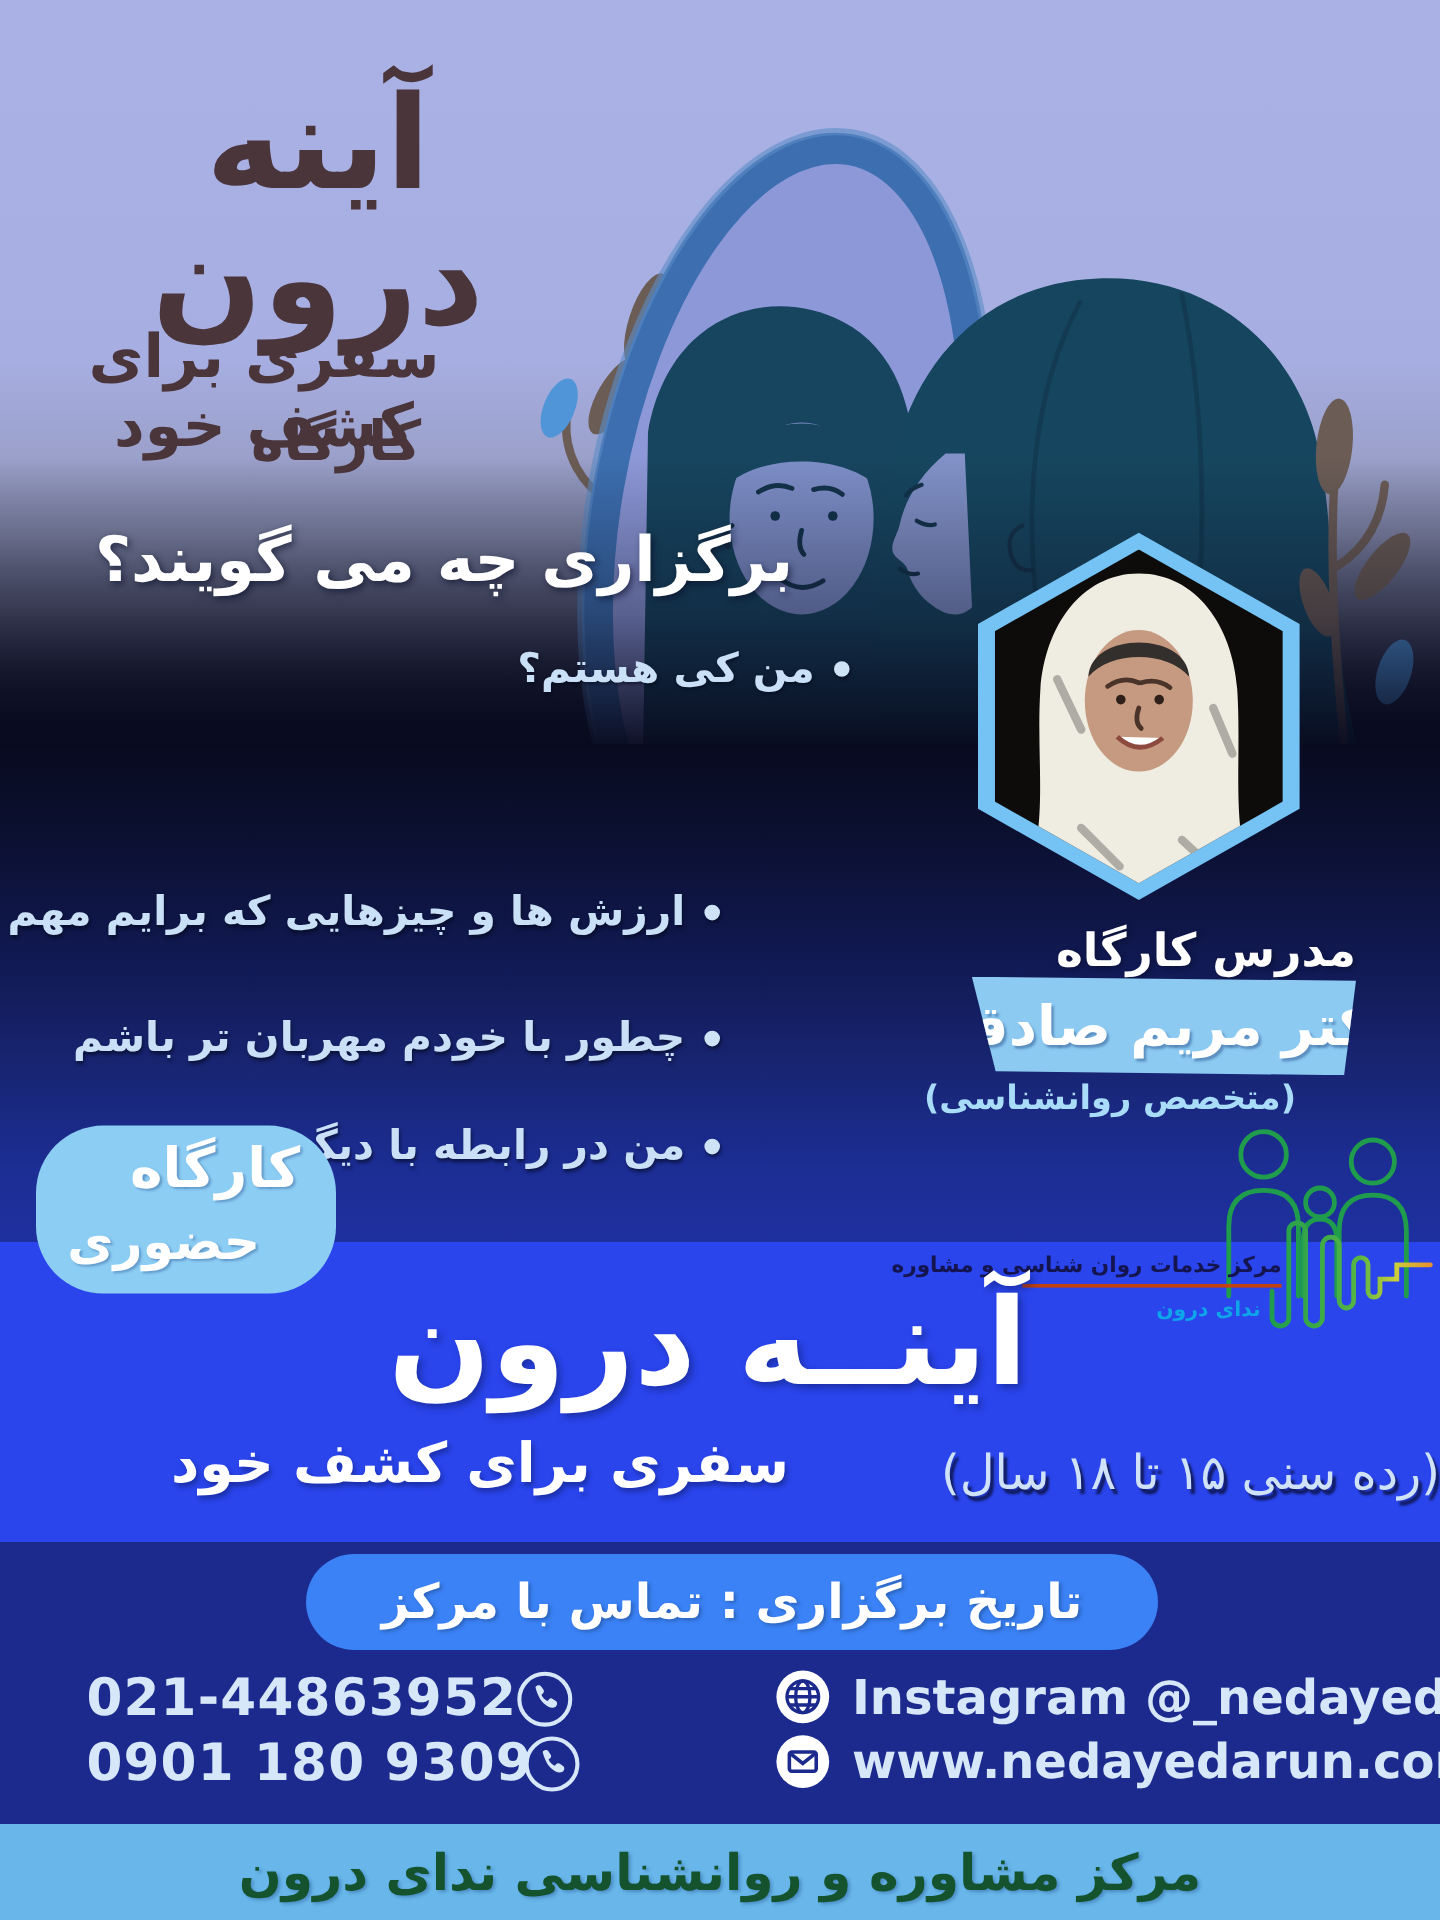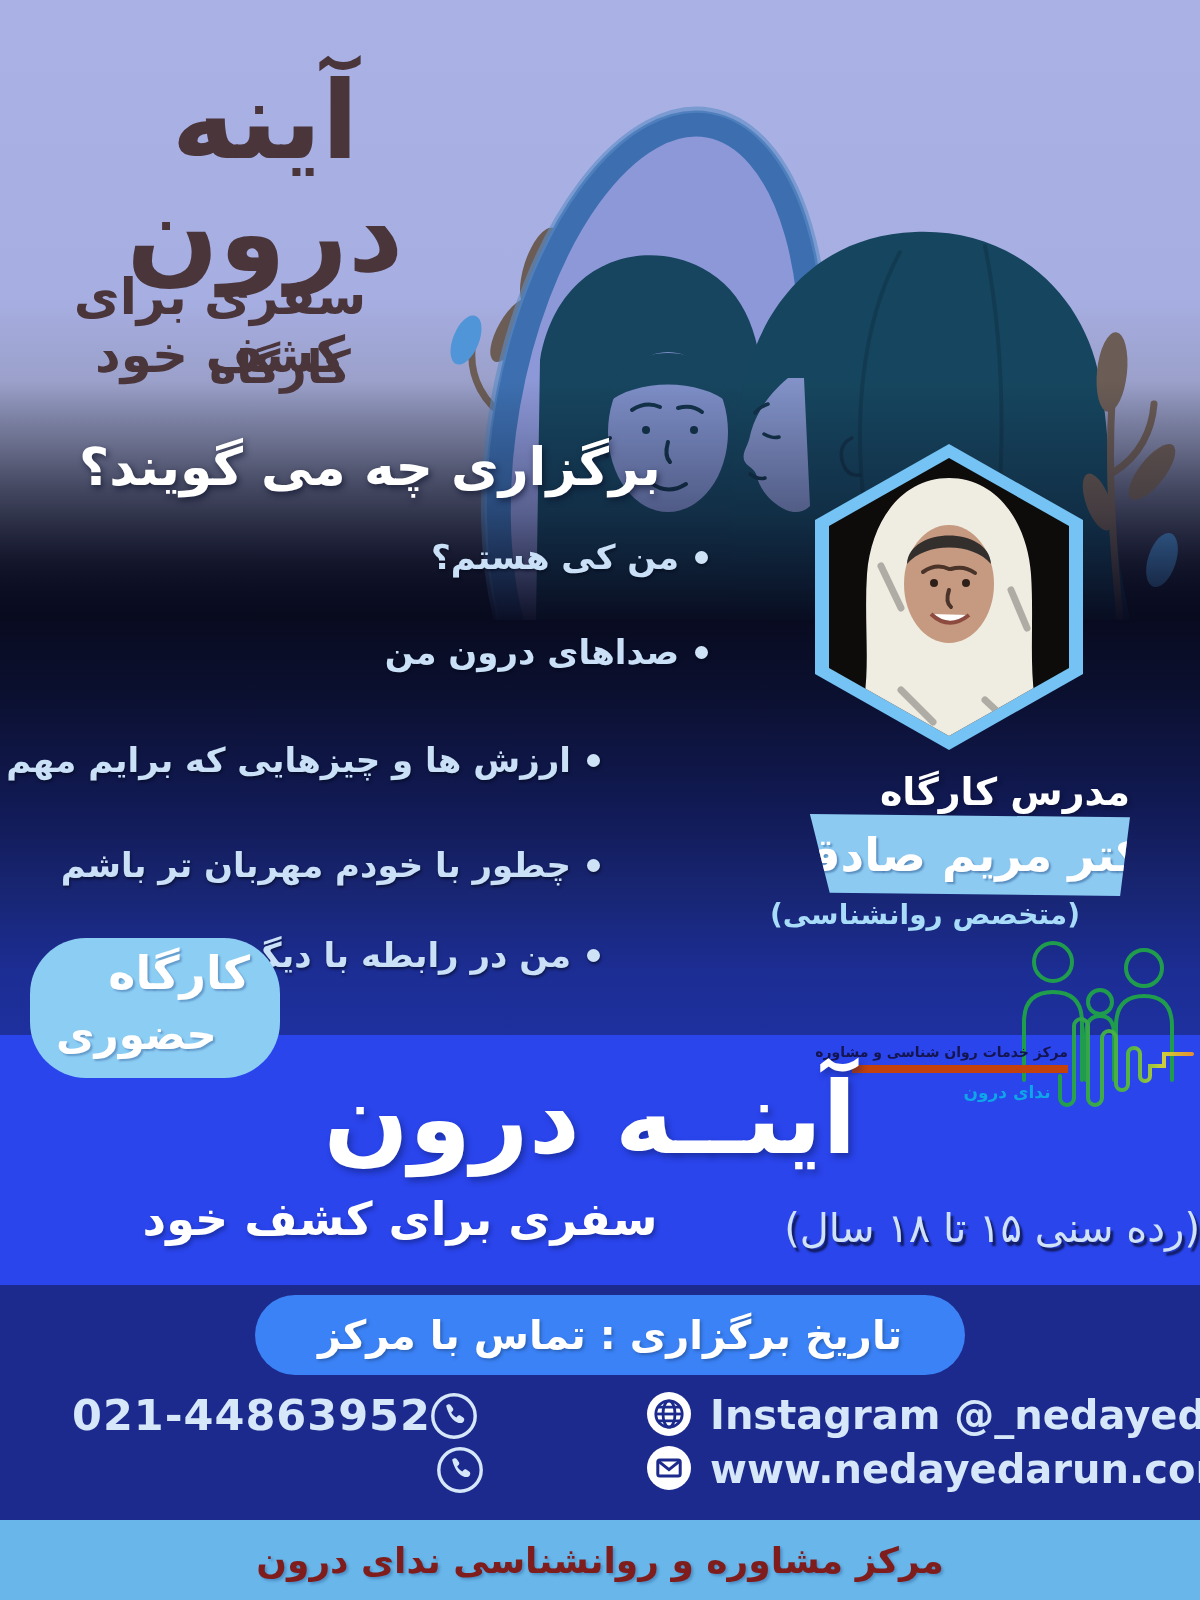--- a/index.html
+++ b/index.html
@@ -43,39 +43,39 @@
   .name-banner .txt{font-size:46px;font-weight:800;color:#fff;text-shadow:2px 2px 2px rgba(30,70,130,.45);white-space:nowrap;}
   .inst-spec{left:790px;top:898px;width:290px;text-align:center;font-size:28px;font-weight:800;color:#a8dcf8;white-space:nowrap;}
   
   .badge{left:30px;top:938px;width:250px;height:140px;background:#8ccdf4;border-radius:56px;}
   .badge .l1{position:absolute;right:30px;top:8px;font-size:46px;font-weight:800;color:#fff;
     text-shadow:2px 2px 2px rgba(40,80,140,.4);}
   .badge .l2{position:absolute;left:26px;top:72px;font-size:42px;font-weight:800;color:#fff;
     text-shadow:2px 2px 2px rgba(40,80,140,.4);}
   
   .logo{left:828px;top:930px;width:372px;height:185px;}
-  .logo .t1{position:absolute;left:24px;top:114px;width:216px;text-align:center;font-size:14px;font-weight:700;
-    color:#141450;border-bottom:8px solid #c2410c;padding-bottom:5px;white-space:nowrap;}
+  .logo .t1{position:absolute;left:24px;top:114px;width:216px;text-align:center;font-size:18px;font-weight:700;
+    color:#141450;border-bottom:3px solid #c2410c;padding-bottom:5px;white-space:nowrap;}
   .logo .t2{position:absolute;left:119px;top:152px;width:120px;text-align:center;font-size:17px;font-weight:700;color:#0ea5e9;}
   
   .main-title{left:190px;top:1060px;width:800px;text-align:center;font-size:100px;font-weight:800;color:#fff;
     text-shadow:3px 4px 6px rgba(12,24,90,.45);}
   .main-subtitle{left:120px;top:1192px;width:560px;text-align:center;font-size:46px;font-weight:800;color:#fff;
     text-shadow:2px 3px 4px rgba(12,24,90,.45);}
   .age-range{left:790px;top:1205px;width:410px;text-align:center;font-size:40px;font-weight:400;color:#cfe2f8;
     text-shadow:3px 4px 2px rgba(10,16,60,.8);white-space:nowrap;}
   
   .date-pill{left:255px;top:1295px;width:710px;height:80px;background:#3b82f6;border-radius:42px;
     display:flex;align-items:center;justify-content:center;}
   .date-pill .txt{font-size:40px;font-weight:800;color:#fff;text-shadow:2px 2px 3px rgba(30,70,130,.5);}
   .phone-num{font-size:43px;font-weight:800;color:#d5e7f8;letter-spacing:1px;white-space:nowrap;}
   .link-txt{font-size:40px;font-weight:800;color:#d5e7f8;white-space:nowrap;}
   .cicon{width:48px;height:48px;display:block;}
   
-  .footer-text{font-size:36px;font-weight:800;color:#7f1d1d;text-shadow:2px 2px 3px rgba(40,90,150,.45);}
+  .footer-text{font-size:42px;font-weight:800;color:#14532d;text-shadow:2px 2px 3px rgba(40,90,150,.45);}
 </style>
 </head>
 <body>
 
 <div class="poster">
 
   <div class="abs sec-top"></div>
   <div class="abs sec-mid"></div>
   <div class="abs sec-bright"></div>
   <div class="abs sec-navy"></div>
@@ -157,24 +157,20 @@
   </svg>
 
   <div class="abs top-title rtl">آینه درون</div>
   <div class="abs top-subtitle rtl">سفری برای کشف خود</div>
   <div class="abs top-kicker rtl">کارگاه</div>
   <div class="abs question rtl">برگزاری چه می گویند؟</div>
 
   <div class="abs bullet-row" style="top:537px;right:492px;">
     <span class="bullet-dot"></span>
     <span class="bullet-text">من کی هستم؟</span>
-  </div>
-  <div class="abs bullet-row" style="top:632px;right:492px;">
-    <span class="bullet-dot"></span>
-    <span class="bullet-text">صداهای درون من</span>
   </div>
   <div class="abs bullet-row" style="top:740px;right:600px;">
     <span class="bullet-dot"></span>
     <span class="bullet-text">ارزش ها و چیزهایی که برایم مهم هستند</span>
   </div>
   <div class="abs bullet-row" style="top:845px;right:600px;">
     <span class="bullet-dot"></span>
     <span class="bullet-text">چطور با خودم مهربان تر باشم</span>
   </div>
   <div class="abs bullet-row" style="top:935px;right:600px;">
@@ -252,20 +248,21 @@
 
   <div class="abs date-pill">
     <span class="txt rtl">تاریخ برگزاری : تماس با مرکز</span>
   </div>
 
   <div class="abs phone-num" style="left:72px;top:1390px;">021-44863952</div>
   <svg class="abs cicon" style="left:430px;top:1392px;" viewBox="0 0 24 24">
     <circle cx="12" cy="12" r="10.6" fill="none" stroke="#d5e7f8" stroke-width="1.7"></circle>
     <path d="M8.1 6.9c.6-.9 1.9-1 2.4-.2l.9 1.3c.4.5.3 1.2-.2 1.6l-.6.5c.4 1.1 1.5 2.2 2.6 2.6l.5-.6c.4-.5 1.1-.6 1.6-.2l1.3.9c.8.5.7 1.8-.2 2.4-1.1.7-2.8.4-4.9-1.5-2.1-2-3.1-5.5-3.4-6.8z" fill="#d5e7f8"></path>
   </svg>
+  <div class="abs phone-num" style="left:72px;top:1444px;">0901 180 9309</div>
   <svg class="abs cicon" style="left:436px;top:1446px;" viewBox="0 0 24 24">
     <circle cx="12" cy="12" r="10.6" fill="none" stroke="#d5e7f8" stroke-width="1.7"></circle>
     <path d="M8.1 6.9c.6-.9 1.9-1 2.4-.2l.9 1.3c.4.5.3 1.2-.2 1.6l-.6.5c.4 1.1 1.5 2.2 2.6 2.6l.5-.6c.4-.5 1.1-.6 1.6-.2l1.3.9c.8.5.7 1.8-.2 2.4-1.1.7-2.8.4-4.9-1.5-2.1-2-3.1-5.5-3.4-6.8z" fill="#d5e7f8"></path>
   </svg>
 
   <svg class="abs cicon" style="left:645px;top:1390px;" viewBox="0 0 24 24">
     <circle cx="12" cy="12" r="11" fill="#ffffff"></circle>
     <g stroke="#1b2a8c" stroke-width="1.4" fill="none">
       <circle cx="12" cy="12" r="6.6"></circle>
       <ellipse cx="12" cy="12" rx="3" ry="6.6"></ellipse>

